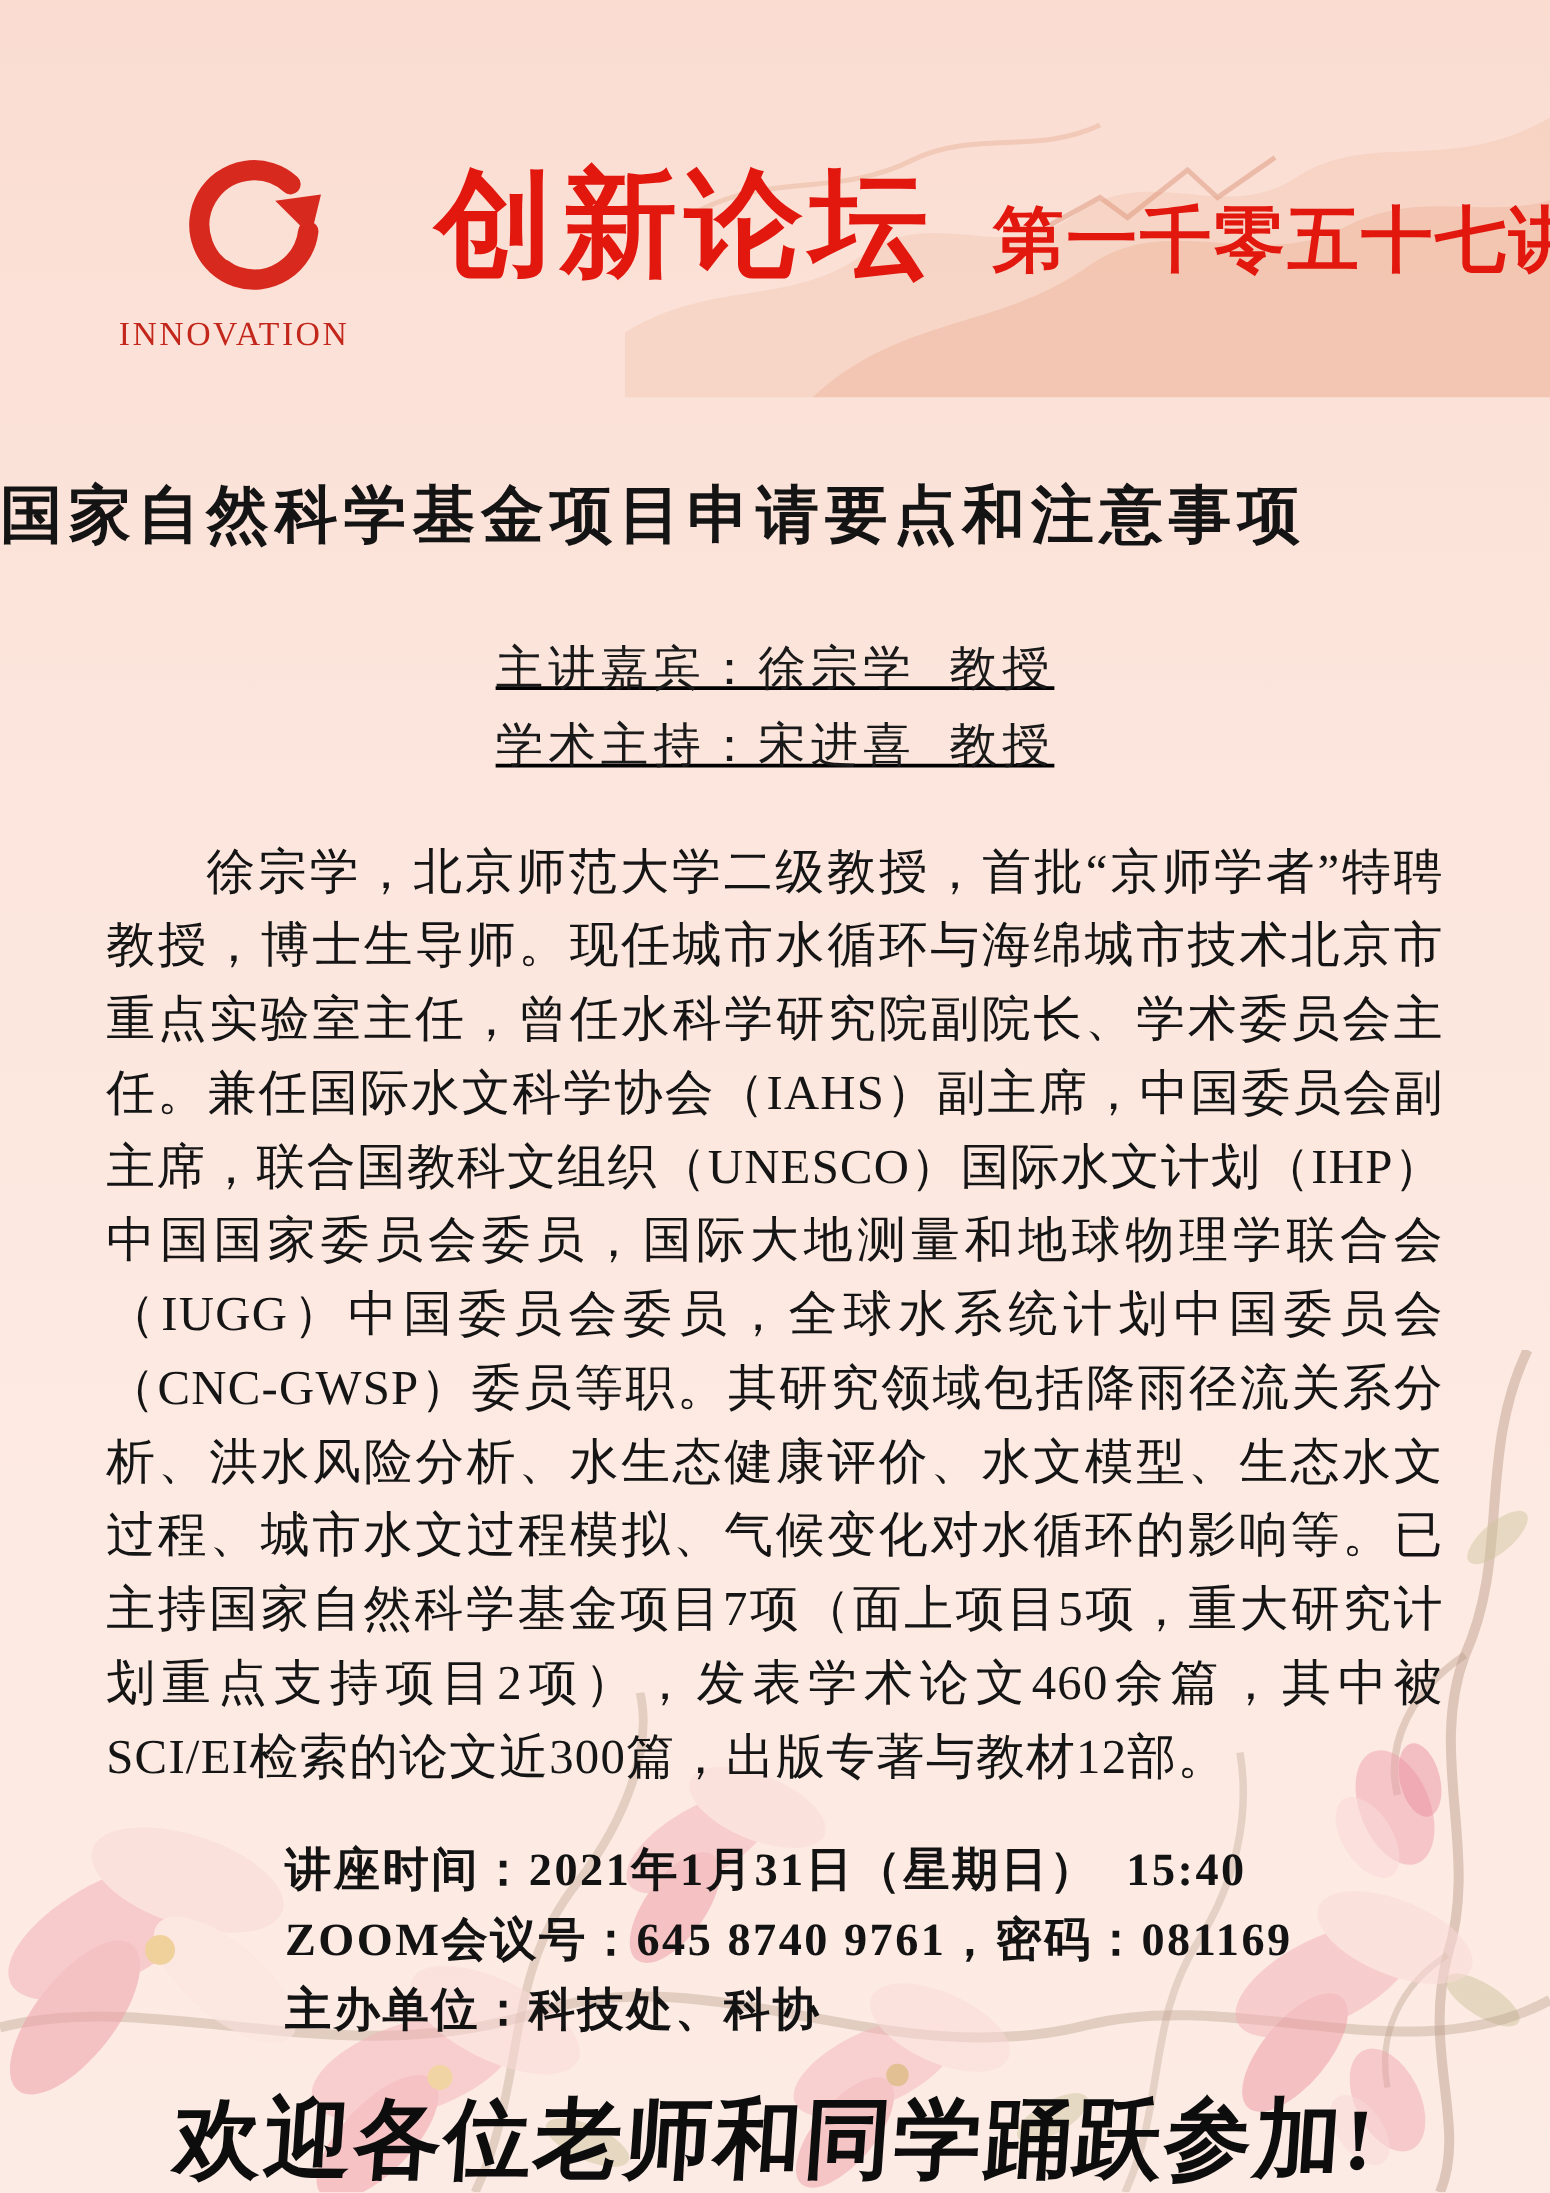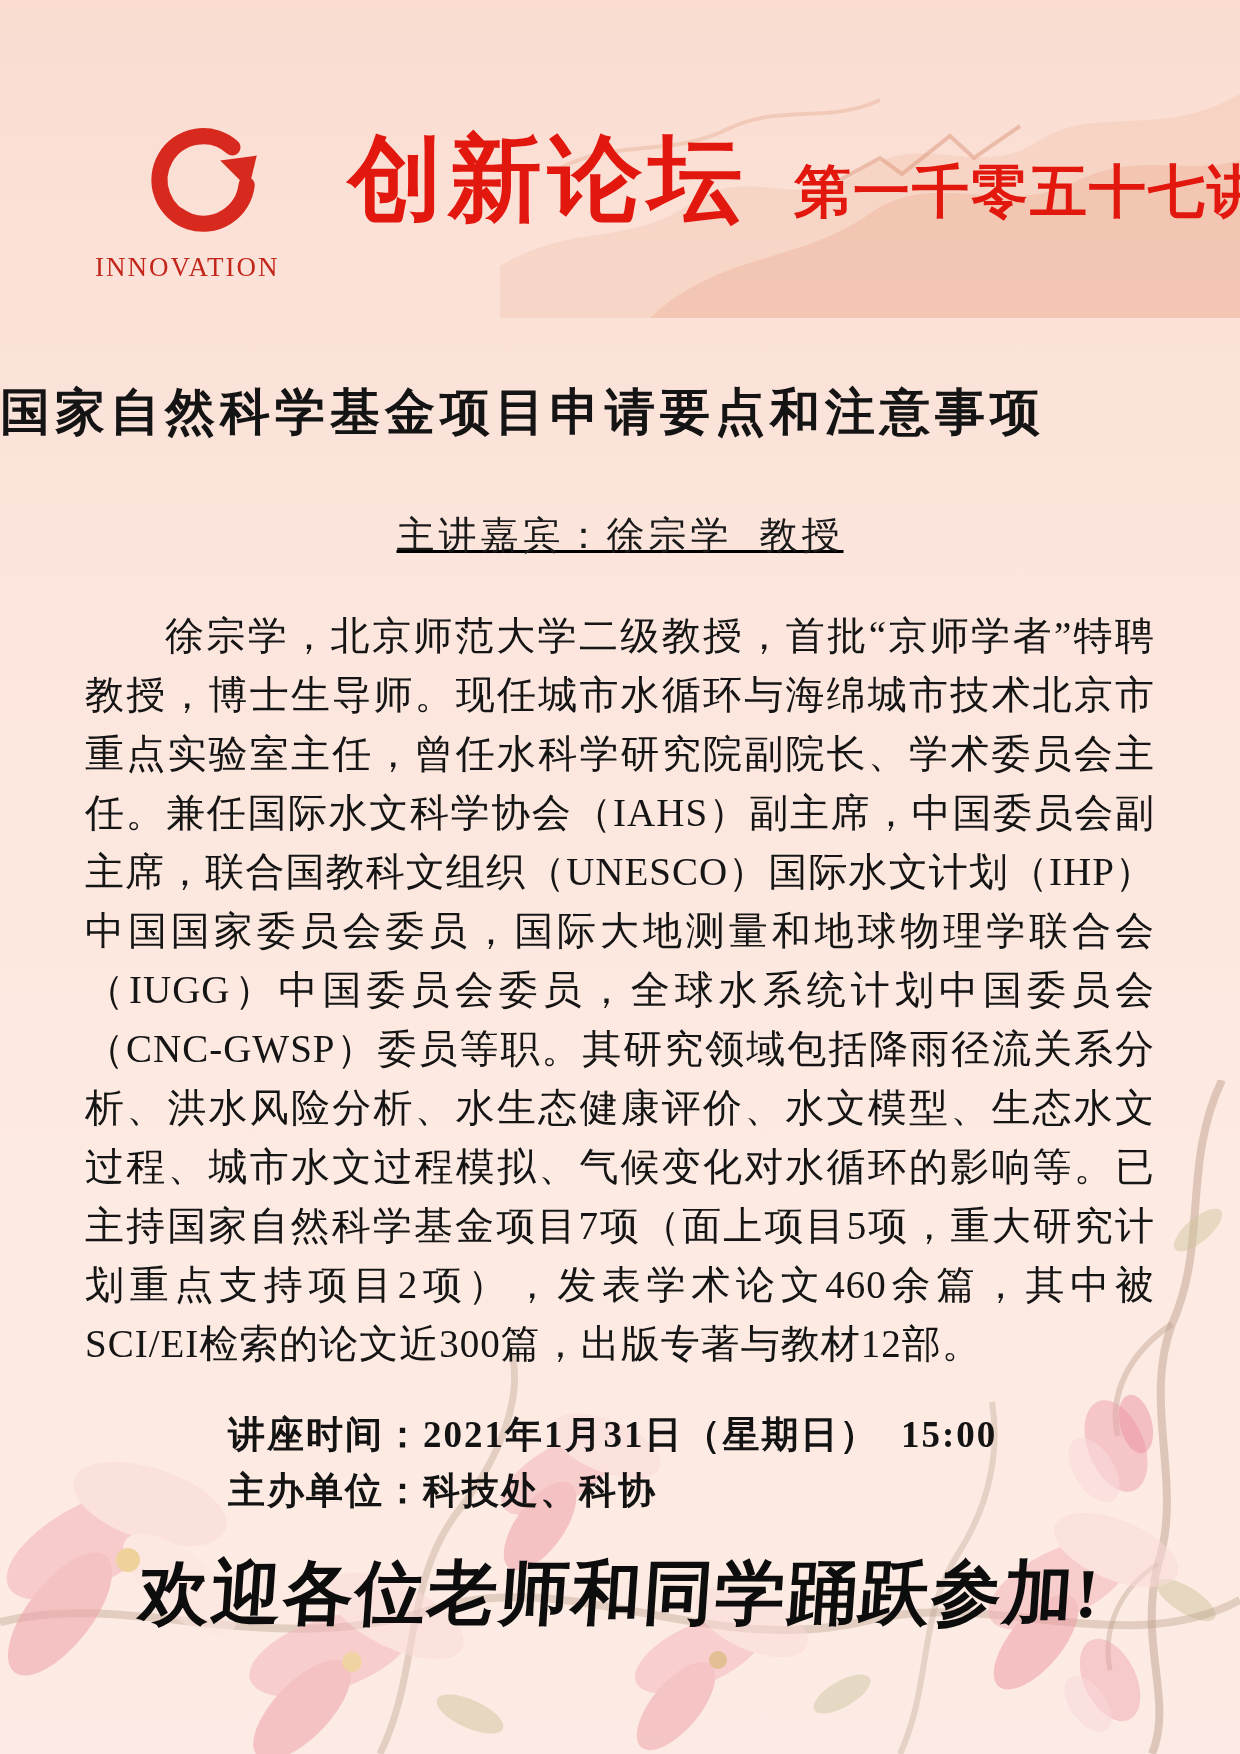--- a/index.html
+++ b/index.html
@@ -136,25 +136,27 @@
       <div class="title-row">
         <span class="forum-title">创新论坛</span>
         <span class="lecture-number">第一千零五十七讲</span>
       </div>
     </div>
 
     <div class="main-title">国家自然科学基金项目申请要点和注意事项</div>
 
     <div class="guest-lines">
       <div class="guest-line">主讲嘉宾：徐宗学  教授</div>
+      <div class="guest-line">学术主持：宋进喜  教授</div>
     </div>
 
     <p class="bio">徐宗学，北京师范大学二级教授，首批“京师学者”特聘教授，博士生导师。现任城市水循环与海绵城市技术北京市重点实验室主任，曾任水科学研究院副院长、学术委员会主任。兼任国际水文科学协会（IAHS）副主席，中国委员会副主席，联合国教科文组织（UNESCO）国际水文计划（IHP）中国国家委员会委员，国际大地测量和地球物理学联合会（IUGG）中国委员会委员，全球水系统计划中国委员会（CNC-GWSP）委员等职。其研究领域包括降雨径流关系分析、洪水风险分析、水生态健康评价、水文模型、生态水文过程、城市水文过程模拟、气候变化对水循环的影响等。已主持国家自然科学基金项目7项（面上项目5项，重大研究计划重点支持项目2项），发表学术论文460余篇，其中被SCI/EI检索的论文近300篇，出版专著与教材12部。</p>
 
     <div class="details">
-      <div class="detail-line bold">讲座时间：2021年1月31日（星期日）  15:00</div>
+      <div class="detail-line bold">讲座时间：2021年1月31日（星期日）  15:40</div>
+      <div class="detail-line bold">ZOOM会议号：645 8740 9761，密码：081169</div>
       <div class="detail-line">主办单位：科技处、科协</div>
     </div>
 
     <div class="footer-welcome">欢迎各位老师和同学踊跃参加!</div>
 
   </div>
 </div>
 
 </body></html>

